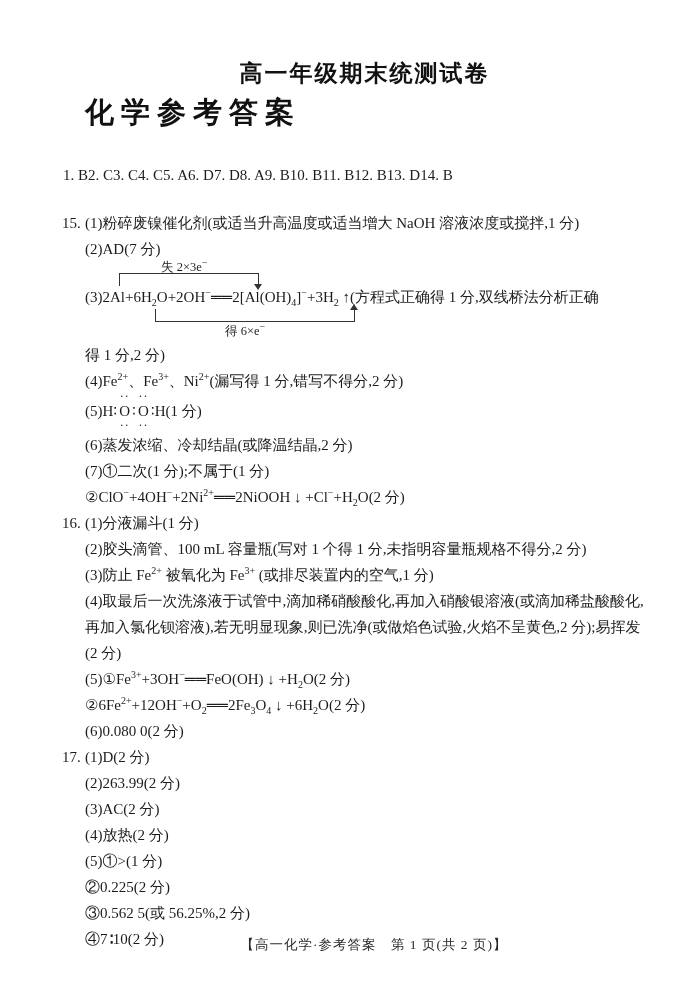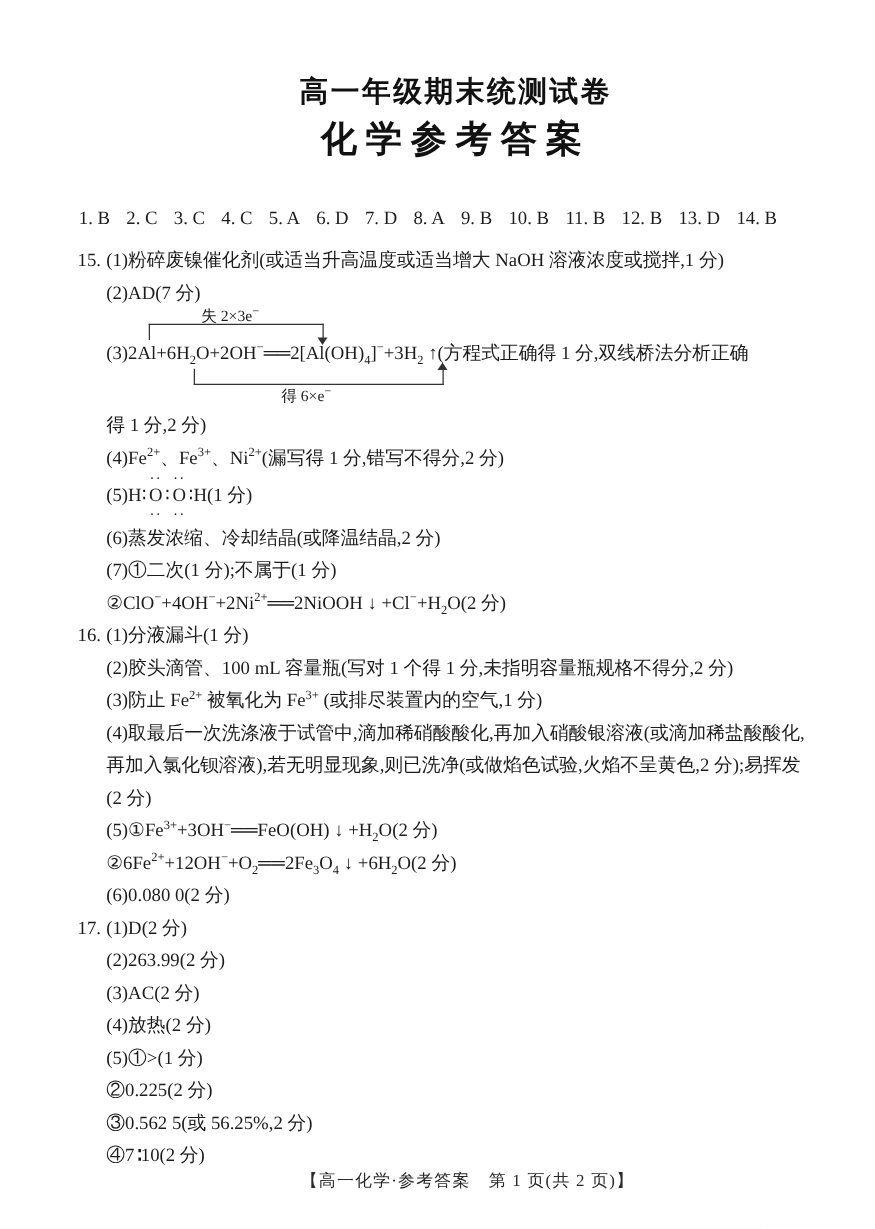--- a/index.html
+++ b/index.html
@@ -17,28 +17,28 @@
     position:absolute;top:0;left:0;right:0;
     padding-left:85px;padding-right:56px;box-sizing:border-box;
   }
   .title1{
     margin-top:58px;height:30px;line-height:30px;
     text-align:center;font-weight:bold;font-size:23px;letter-spacing:2px;
     font-family:"Liberation Sans","DejaVu Sans",sans-serif;color:#111;
   }
   .title2{
     margin-top:4px;height:40px;line-height:40px;
-    text-align:center;font-weight:bold;font-size:29px;letter-spacing:7px;
+    font-weight:bold;font-size:29px;letter-spacing:7px;
     font-family:"Liberation Sans","DejaVu Sans",sans-serif;color:#111;
   }
   .mc-line{
     margin-top:30px;margin-left:-22px;height:26px;line-height:26px;
-    display:flex;gap:13px;white-space:nowrap;
+    display:flex;white-space:nowrap;
   }
-  .body-lines{margin-top:8px;}
+  .body-lines{margin-top:22px;}
   .ln{
     position:relative;line-height:26px;height:26px;white-space:nowrap;
   }
   .ln.tall{height:34px;line-height:26px;padding-top:4px;}
   .qnum{position:absolute;left:-23px;top:0;}
   sup{font-size:10px;line-height:0;}
   sub{font-size:10px;line-height:0;}
   
   .lo{position:relative;display:inline-block;padding:0 2px;}
   .lp{

